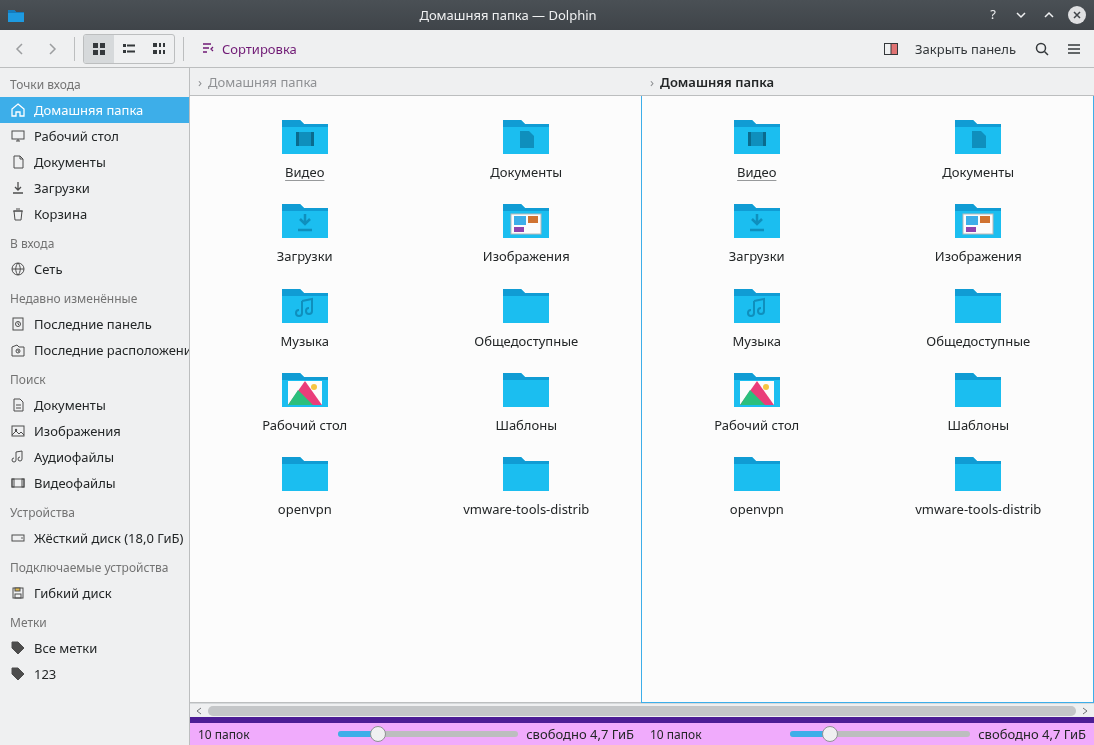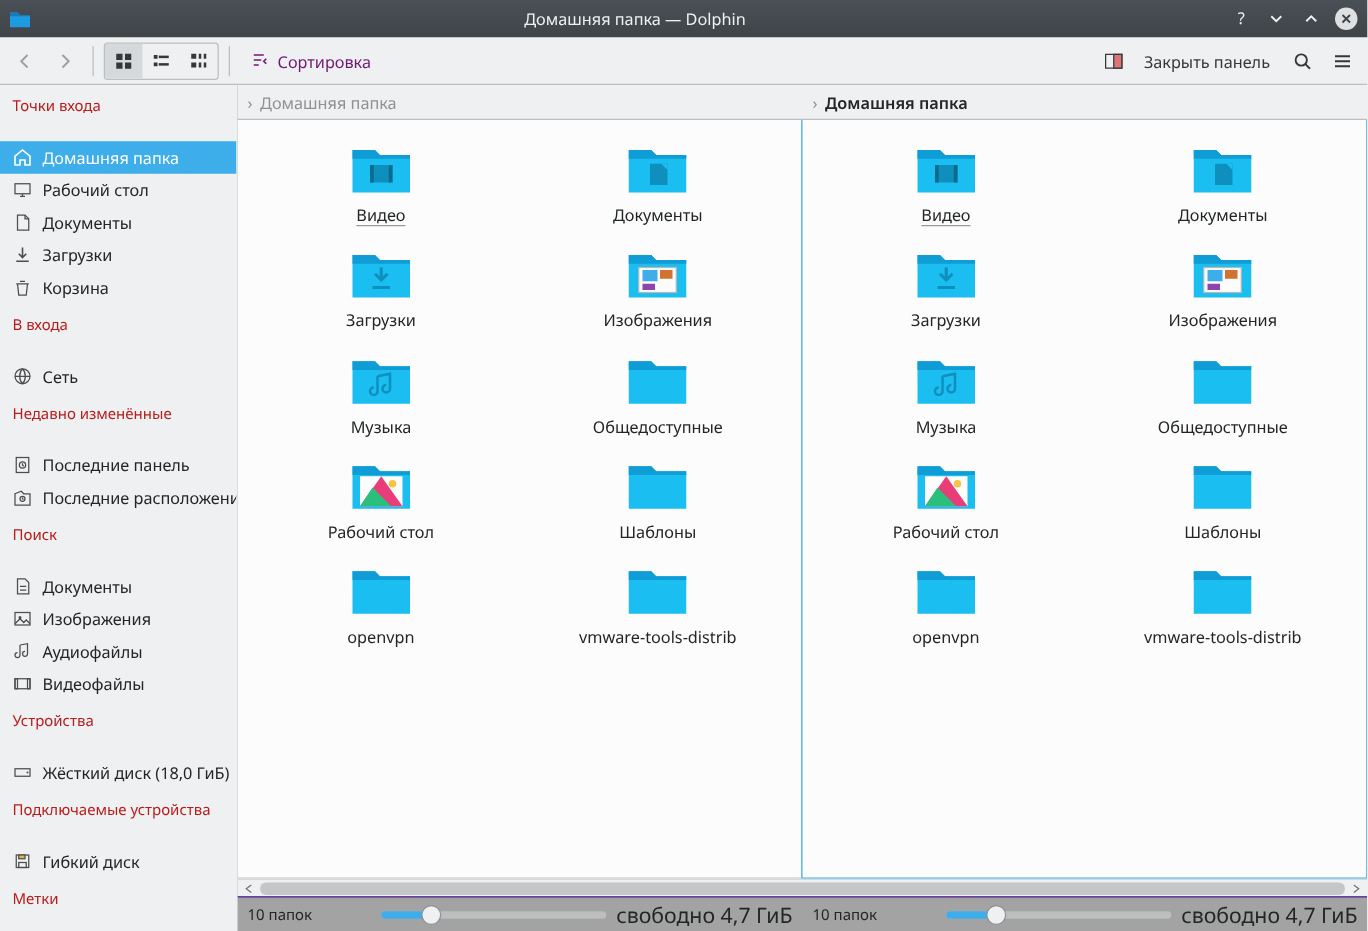--- a/index.html
+++ b/index.html
@@ -24,21 +24,21 @@
 .toolbar .sort-btn { display:flex; align-items:center; gap:6px; padding:0 8px; height:28px; cursor:pointer; color:#701a75; }
 .toolbar .spacer { flex:1; }
 .toolbar .close-panel-btn { display:flex; align-items:center; gap:16px; padding:0 8px; height:28px; cursor:pointer; color:#34383b; }
 .tool-sep { width:1px; height:24px; background:#bcbebf; margin:0 4px; }
 
 
 .main { flex:1; display:flex; overflow:hidden; }
 
 
 .sidebar { width:190px; background:#eff0f1; border-right:1px solid #bcbebf; overflow-y:auto; padding-bottom:8px; }
-.side-header { color:#b91c1c; font-size:12px; padding:8px 10px 20px; }
+.side-header { color:#737373; font-size:12px; padding:8px 10px 4px; }
 .side-item { display:flex; align-items:center; gap:8px; padding:4px 10px; color:#232627; cursor:pointer; white-space:nowrap; overflow:hidden; }
 .side-item.active { background:#3daee9; color:#fff; }
 .side-item .s-icon { width:16px; height:16px; display:flex; align-items:center; justify-content:center; flex-shrink:0; }
 .side-item.active .s-icon svg { color:#fff; }
 .side-item .s-icon svg { color:#4d4d4d; }
 
 
 .panes { flex:1; display:flex; flex-direction:column; overflow:hidden; }
 .crumb-row { height:28px; display:flex; border-bottom:1px solid #bcbebf; }
 .crumb-half { flex:1; display:flex; align-items:center; padding:0 8px; gap:6px; }
@@ -53,28 +53,28 @@
 .file-grid { display:grid; grid-template-columns:repeat(2,1fr); gap:8px 4px; }
 .file-item { display:flex; flex-direction:column; align-items:center; cursor:pointer; padding:4px; text-align:center; }
 .file-icon { width:54px; height:46px; margin-bottom:6px; position:relative; }
 .file-label { font-size:13px; color:#232627; line-height:1.25; max-width:130px; word-wrap:break-word; }
 .file-label.underline { text-decoration:underline; text-decoration-color:#97999b; text-underline-offset:3px; }
 
 
 .folder-svg { width:54px; height:46px; }
 
 
-.statusbar { height:28px; border-top:1px solid #4c1d95; background:#a3a3a3; display:flex; }
+.statusbar { height:28px; border-top:6px solid #4c1d95; background:#f0abfc; display:flex; }
 .status-half { flex:1; display:flex; align-items:center; padding:0 8px; gap:8px; }
 .status-text { color:#232627; font-size:12px; white-space:nowrap; }
 .status-spacer { flex:1; }
 .slider { flex:0 0 180px; height:6px; background:#bcbebf; border-radius:3px; position:relative; }
 .slider .fill { position:absolute; left:0; top:0; height:100%; width:22%; background:#3daee9; border-radius:3px; }
 .slider .thumb { position:absolute; top:-5px; left:22%; width:16px; height:16px; background:#eff0f1; border:1px solid #8f9194; border-radius:50%; transform:translateX(-50%); }
-.free-text { color:#232627; font-size:17px; white-space:nowrap; }
+.free-text { color:#232627; font-size:13px; white-space:nowrap; }
 
 .bottom-scrollbar { height:14px; background:#eff0f1; border-top:1px solid #d6d9db; display:flex; align-items:center; padding:0 4px; }
 .bottom-scrollbar .track { flex:1; height:10px; background:#e5e6e7; border-radius:5px; position:relative; margin:0 4px; }
 .bottom-scrollbar .thumb2 { position:absolute; left:0; top:0; height:100%; width:100%; background:#c4c6c8; border-radius:5px; }
 </style>
 </head>
 <body>
 
 <div class="titlebar">
   <div class="app-icon">

